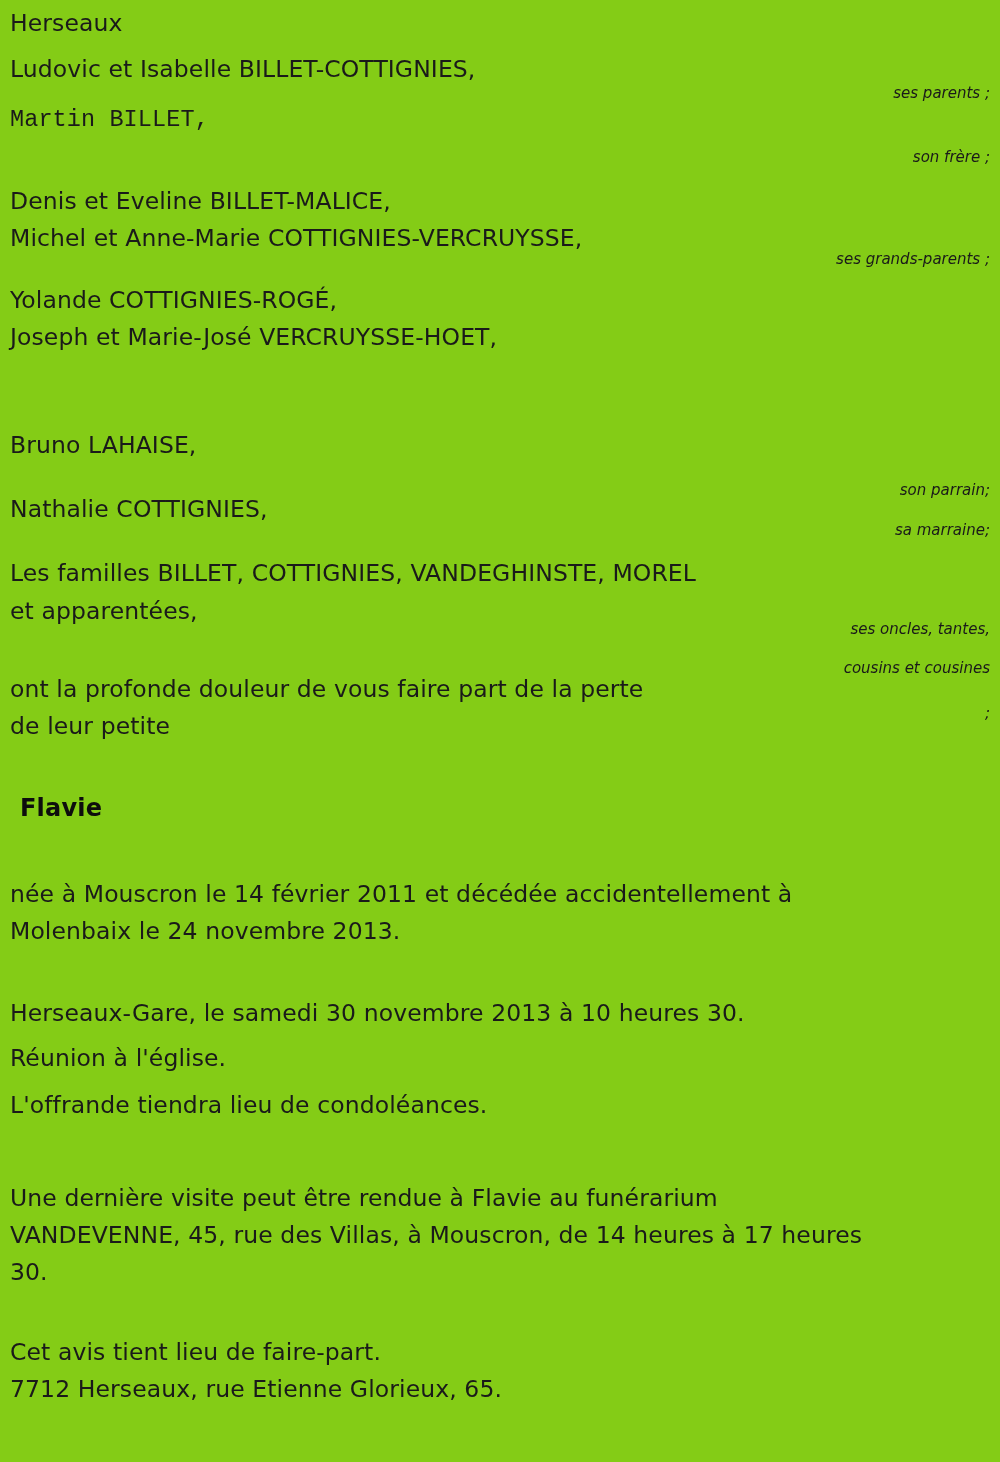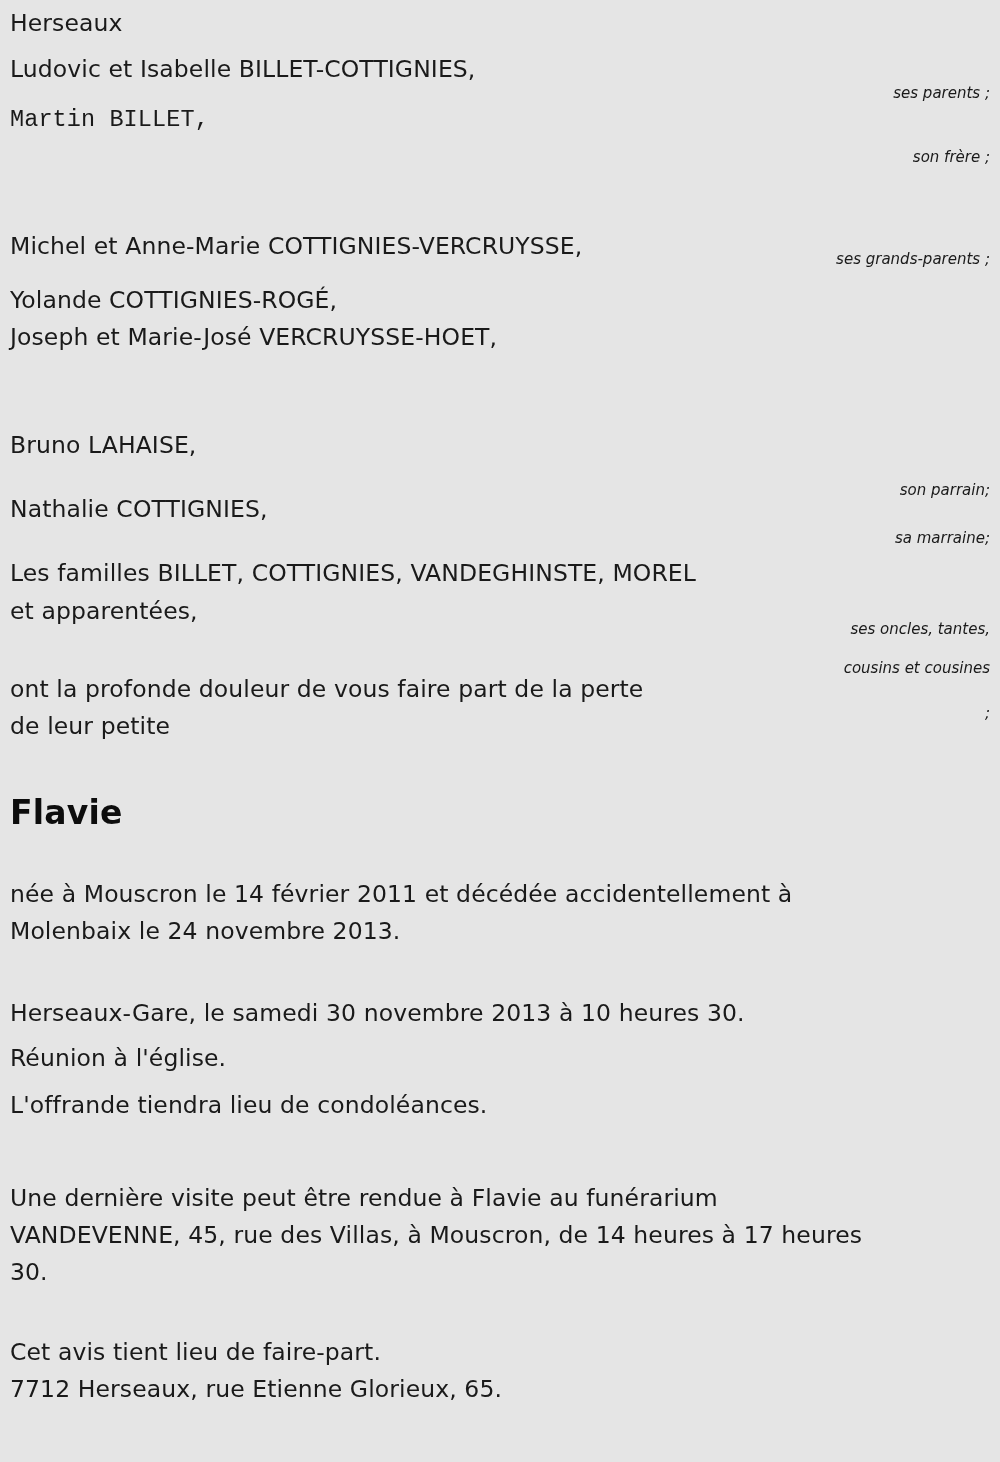--- a/index.html
+++ b/index.html
@@ -9,21 +9,21 @@
     background: #ffffff;
   }
   body {
     font-family: "DejaVu Sans", "Liberation Sans", sans-serif;
     color: #1a1a1a;
   }
   .page {
     position: relative;
     width: 1000px;
     height: 1462px;
-    background: #e5e5e5;
+    background: #84cc16;
     overflow: hidden;
     box-sizing: border-box;
   }
 
   
   .body-line {
     position: absolute;
     left: 10px;
     font-size: 23.5px;
     line-height: 1.0;
@@ -43,52 +43,53 @@
     line-height: 1.28;
     font-weight: 400;
     color: #1a1a1a;
   }
   .rel.narrow { width: 260px; }
   .rel.wide   { width: 300px; }
 
   
   .given-name {
     position: absolute;
-    left: 10px;
-    font-size: 33px;
+    left: 20px;
+    font-size: 24px;
     font-weight: 700;
     color: #0d0d0d;
     line-height: 1.0;
     letter-spacing: 0.2px;
   }
 </style>
 </head>
 <body>
 
 <div class="page">
 
   <div class="body-line" style="top:12px;">Herseaux</div>
 
   <div class="body-line" style="top:58px;">Ludovic et Isabelle BILLET-COTTIGNIES,</div>
   <div class="rel narrow" style="top:84px;">ses parents ;</div>
 
   <div class="body-line" style="top:108px;font-family:Liberation Mono, monospace;">Martin BILLET,</div>
   <div class="rel narrow" style="top:148px;">son frère ;</div>
 
-  <div class="body-line" style="top:227px;margin-top:8px;">Michel et Anne-Marie COTTIGNIES-VERCRUYSSE,</div>
+  <div class="body-line" style="top:190px;">Denis et Eveline BILLET-MALICE,</div>
+  <div class="body-line" style="top:227px;">Michel et Anne-Marie COTTIGNIES-VERCRUYSSE,</div>
   <div class="rel wide" style="top:250px;">ses grands-parents ;</div>
 
   <div class="body-line" style="top:289px;">Yolande COTTIGNIES-ROGÉ,</div>
   <div class="body-line" style="top:326px;">Joseph et Marie-José VERCRUYSSE-HOET,</div>
 
   <div class="body-line" style="top:434px;">Bruno LAHAISE,</div>
   <div class="rel narrow" style="top:457px;margin-top:24px;">son parrain;</div>
 
   <div class="body-line" style="top:498px;">Nathalie COTTIGNIES,</div>
-  <div class="rel narrow" style="top:521px;margin-top:8px;">sa marraine;</div>
+  <div class="rel narrow" style="top:521px;">sa marraine;</div>
 
   <div class="body-line" style="top:562px;">Les familles BILLET, COTTIGNIES, VANDEGHINSTE, MOREL</div>
   <div class="body-line" style="top:600px;">et apparentées,</div>
   <div class="rel wide" style="top:620px;">ses oncles, tantes,</div>
   <div class="rel wide" style="top:659px;">cousins et cousines</div>
   <div class="rel wide" style="top:704px;">;</div>
 
   <div class="body-line" style="top:678px;">ont la profonde douleur de vous faire part de la perte</div>
   <div class="body-line" style="top:715px;">de leur petite</div>
 

